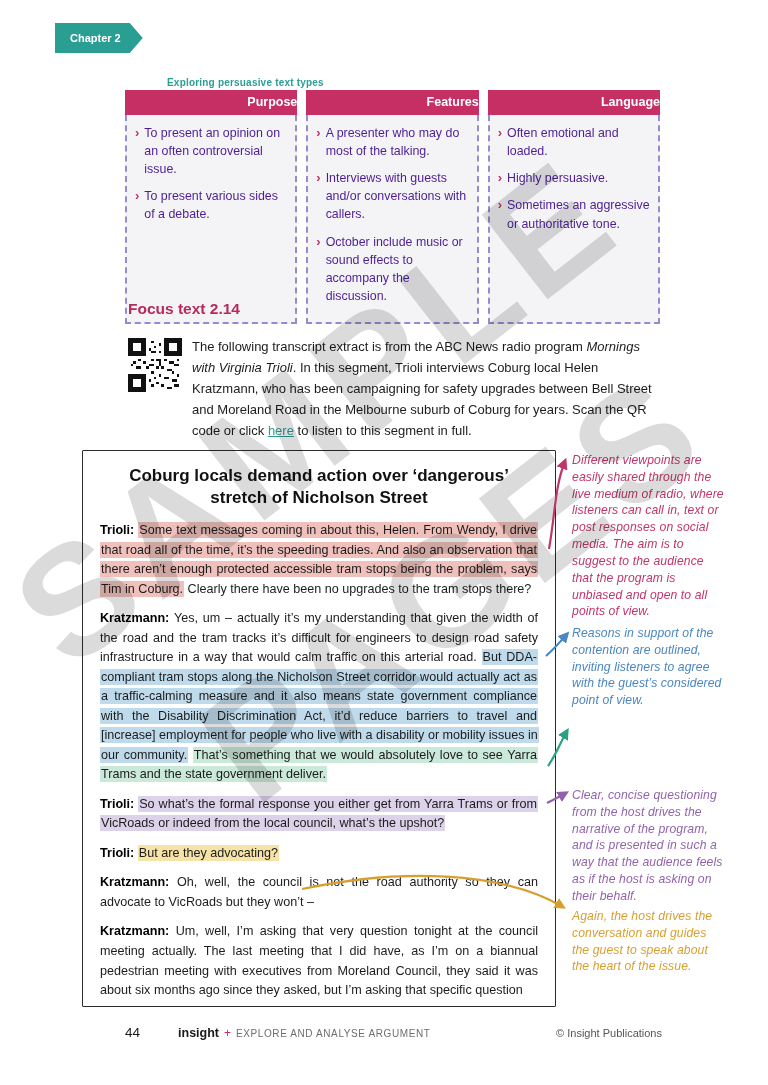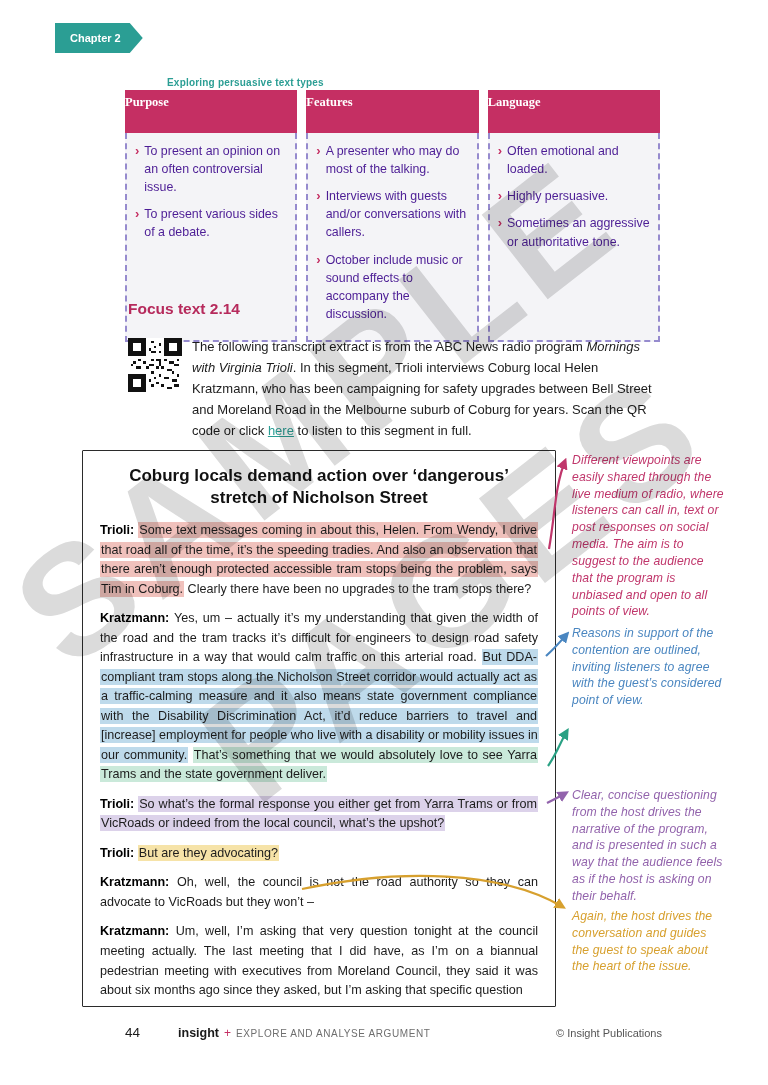--- a/index.html
+++ b/index.html
@@ -17,21 +17,21 @@
   }
   .page-title {
     position:absolute; left:167px; top:23px; height:30px; line-height:30px;
     color:var(--accent-teal); font-weight:bold; font-size:10px; letter-spacing:.2px;margin-top:45px;
   }
   
   .ptable { position:absolute; left:125px; top:90px; width:535px; display:flex; gap:9px; z-index:1; }
   .pcol { flex:1; display:flex; flex-direction:column; }
   .pcol-header {
     background:var(--accent-pink); color:#fff; font-weight:bold; font-size:12.5px;
-    text-align:left; padding:5px 0 23px;font-family:Liberation Serif, serif;
+    text-align:right; padding:5px 0 6px;
   }
   .pcol-body {
     border:2px dashed var(--table-border); border-top:none; background:var(--table-cell-bg);
     min-height:173px; padding:9px 8px 8px 7px; flex:1;
   }
   .cell-item { display:flex; margin-bottom:9px; }
   .chev { color:var(--accent-pink); font-weight:bold; font-size:13px; line-height:1.4; margin:0 5px 0 1px; }
   .cell-text { font-size:12.4px; line-height:1.46; color:#4c1d95; }
   
   .focus-heading {

